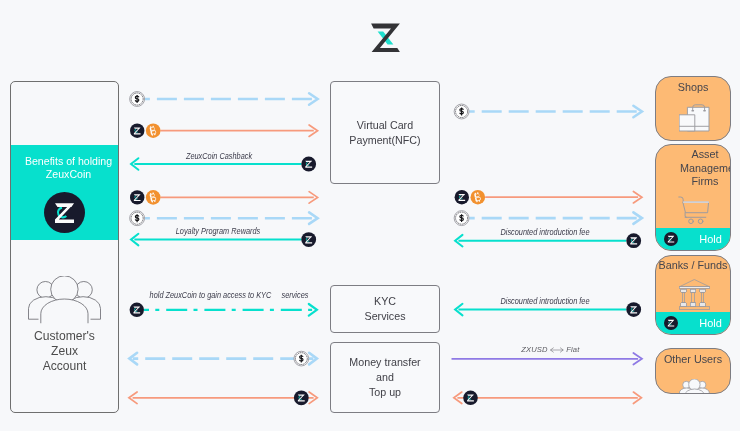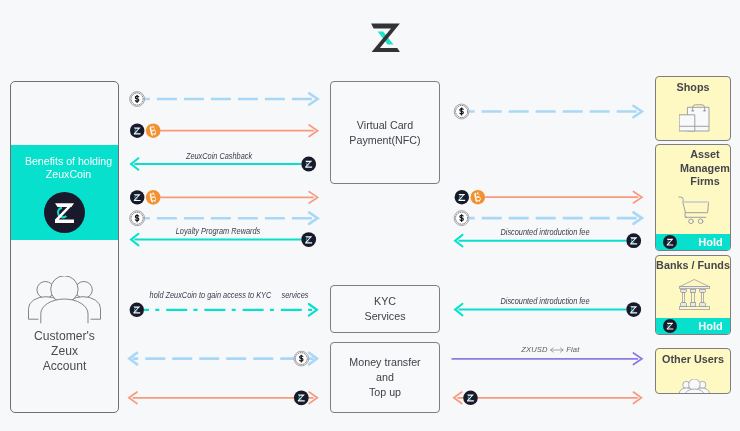--- a/index.html
+++ b/index.html
@@ -26,26 +26,26 @@
       color:#4c4c4c;font-size:12.1px;line-height:15.3px;}
 
   
   .svc{left:330px;width:110px;border:1px solid #7d7d83;border-radius:4px;
        background:#f8f9fb;box-sizing:border-box;
        display:flex;align-items:center;justify-content:center;}
   .svc span{display:block;text-align:center;color:#414148;font-size:10.7px;
        line-height:14.7px;}
 
   
-  .ptr{left:655px;width:76px;border:1px solid #7d7d83;border-radius:4px;
-       background:#fef9c3;box-sizing:border-box;overflow:hidden;font-weight:bold;}
+  .ptr{left:655px;width:76px;border:1px solid #7d7d83;border-radius:16px;
+       background:#fdba74;box-sizing:border-box;overflow:hidden;}
   .ptr-label{position:absolute;left:0;right:0;text-align:center;color:#45454d;
        font-size:10.8px;line-height:13.7px;}
   .ptr-icon{position:absolute;}
-  .hold-band{position:absolute;left:0;right:0;bottom:0;height:16px;background:#07e0cd;
+  .hold-band{position:absolute;left:0;right:0;bottom:0;height:22px;background:#07e0cd;
        display:flex;align-items:center;justify-content:center;gap:21px;}
   .hold-band .hold-text{color:#fff;font-size:11px;line-height:11px;}
 
   
   .flow-label{position:absolute;color:#3b3b4a;font-size:9.3px;white-space:pre;
        font-family:"Liberation Sans",sans-serif;transform-origin:50% 50%;font-style:italic;}
   .flow-label>span{display:inline-block;transform:scaleX(0.79);}
   .flow-label.plain{font-size:7.6px;color:#5a5a60;letter-spacing:.15px;}
   .flow-label.plain>span{transform:none;}
 </style>

